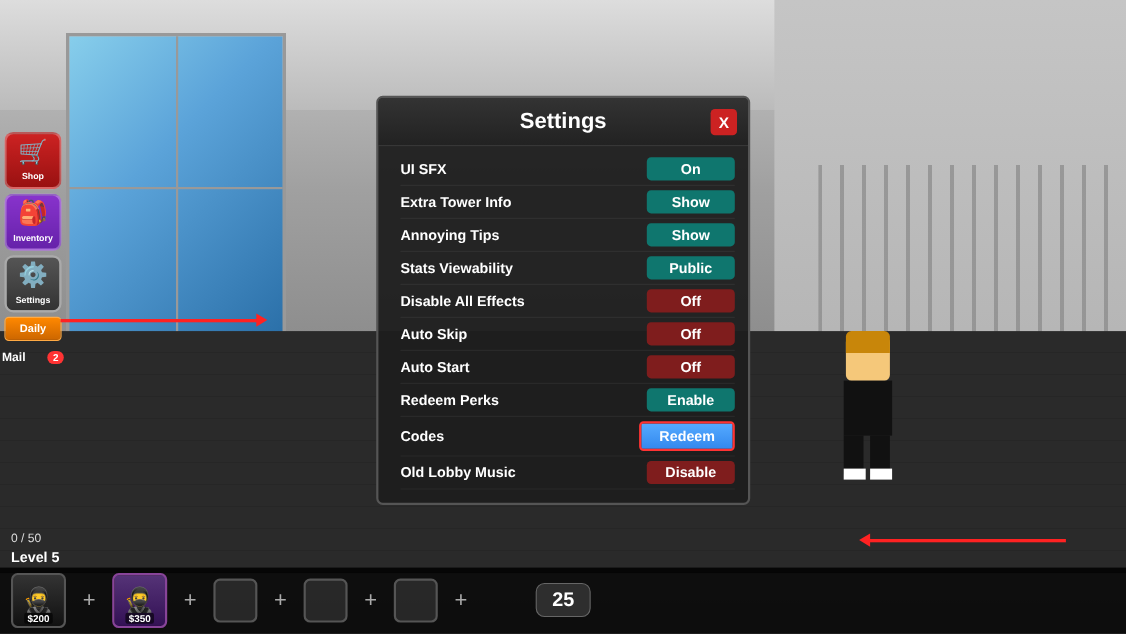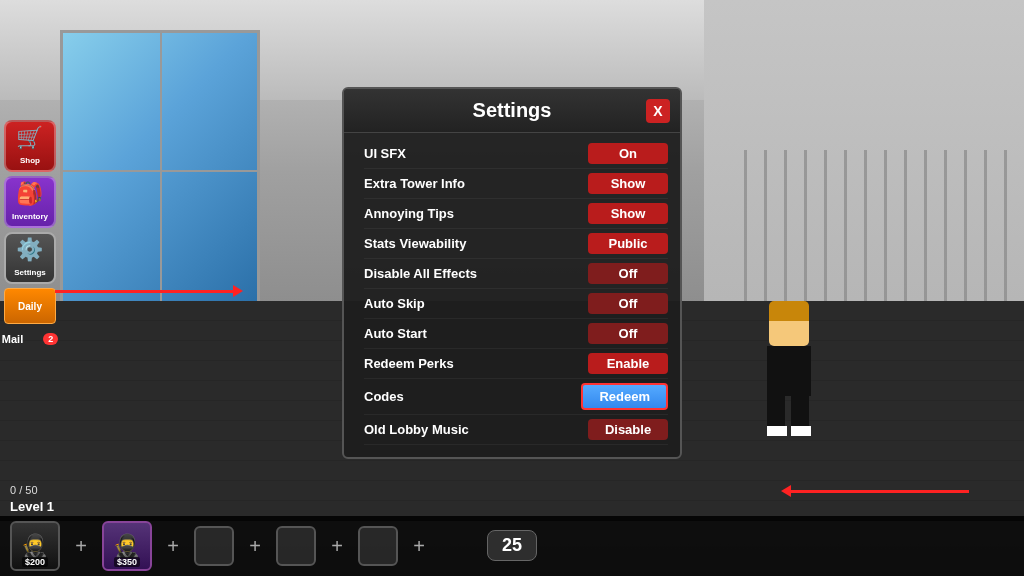--- a/index.html
+++ b/index.html
@@ -154,21 +154,21 @@
       line-height: 1;
     }
     .btn-label {
       font-size: 8px;
       color: #fff;
       font-weight: bold;
       margin-top: 7px;
     }
 
     .daily-btn {
-      width: 52px; height: 36px;
+      width: 52px; height: 22px;
       background: linear-gradient(180deg, #ff8800 0%, #cc6600 100%);
       border-radius: 4px;
       display: flex; align-items: center; justify-content: center;
       cursor: pointer;
       border: 1px solid #ffaa44;
     }
     .daily-label { font-size: 10px; color: #fff; font-weight: bold; }
 
     .mail-btn {
       width: 52px; height: 22px;
@@ -299,21 +299,21 @@
       text-align: center;
       padding: 3px 12px;
       border-radius: 4px;
       font-size: 13px;
       font-weight: bold;
       color: #fff;
       cursor: pointer;
       border: none;
     }
 
-    .val-green { background: #b91c1c; }
+    .val-green { background: #0f766e; }
     .val-red { background: #7f1d1d; }
     .val-redeem {
       background: linear-gradient(180deg, #55aaff 0%, #3388ee 100%);
       border: 2px solid #ff3333;
       padding: 4px 16px;
     }
 
     
     .bottom-bar {
       position: absolute;
@@ -497,21 +497,21 @@
           <button class="setting-value val-redeem">Redeem</button>
         </div>
         <div class="setting-row">
           <span class="setting-label">Old Lobby Music</span>
           <button class="setting-value val-red">Disable</button>
         </div>
       </div>
   </div>
 </div>
 
-<div class="level-display">Level 1</div>
+<div class="level-display">Level 5</div>
 <div class="xp-display">0 / 50</div>
 
 <div class="bottom-bar">
   <div class="hero-slot slot-ninja">
     <span class="hero-icon">🥷</span>
     <span class="slot-price">$200</span>
   </div>
   <div class="add-btn">+</div>
   <div class="hero-slot slot-purple">
     <span class="hero-icon">🥷</span>

